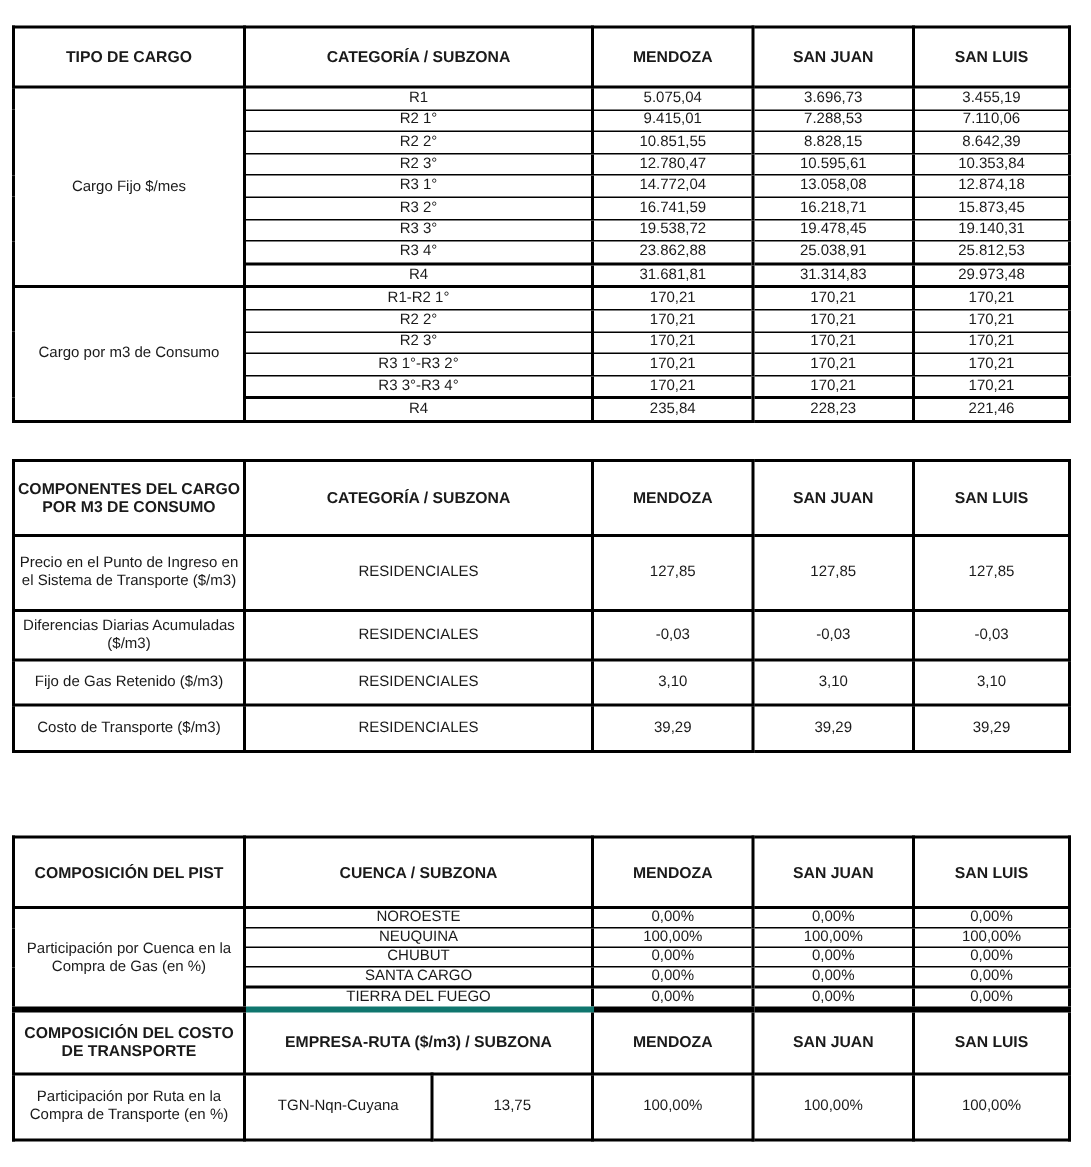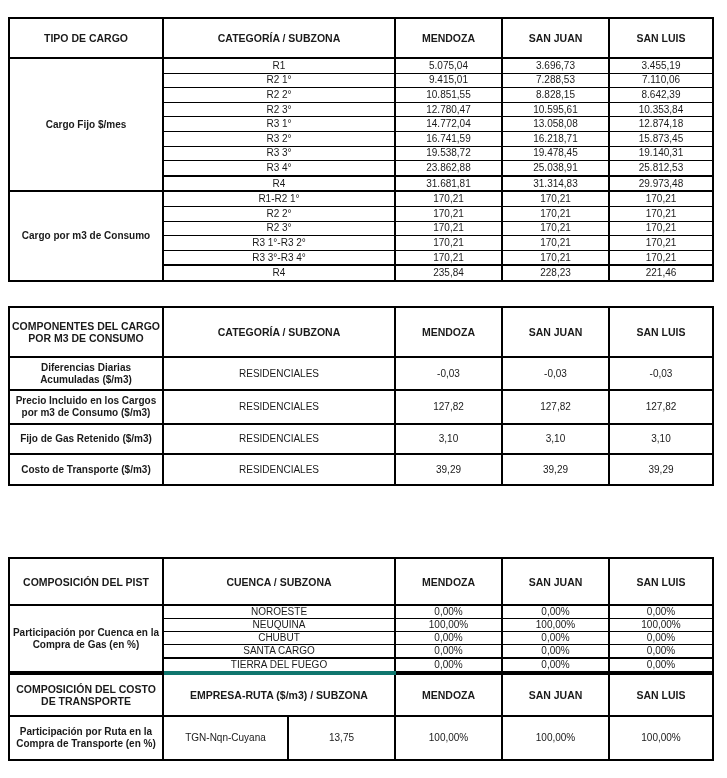--- a/index.html
+++ b/index.html
@@ -2,21 +2,21 @@
 <html><head>
 <meta charset="utf-8">
 <style>
   html, body { margin:0; padding:0; background:#ffffff; }
   body { width:727px; height:778px; position:relative; overflow:hidden;
          font-family:"Liberation Sans", "DejaVu Sans", sans-serif; color:#1a1a1a; }
   table.t { position:absolute; left:8px; border-collapse:collapse; table-layout:fixed; width:704px; }
   table.t td, table.t th { border:2px solid #000; padding:0; text-align:center; vertical-align:middle;
          font-size:10px; line-height:12px; overflow:hidden; white-space:nowrap; }
   table.t th { font-weight:bold; font-size:10.5px; }
-  td.lbl { font-weight:bold; white-space:normal !important; padding:0 2px !important; font-size:10px;border-radius:19px; }
+  td.lbl { font-weight:normal; white-space:normal !important; padding:0 2px !important; font-size:10px;border-radius:19px; }
   td.thin { border-top:1px solid #000 !important; border-bottom:1px solid #000 !important; }
   .c1 { width:154px; } .c2 { width:232px; } .c3 { width:107px; } .c4 { width:107px; } .c5 { width:104px; }
   #t1 { top:17px; }
   #t1 th { height:38px; }
   #t1 td.row { height:13.6px;margin-top:14px; }
   #t2 { top:306px; }
   #t2 th { height:48px; white-space:normal;margin-top:36px; }
   #t3 { top:557px; }
   #t3 th { height:45px; }
   #t3 td.row { height:11.4px; }
@@ -146,33 +146,33 @@
       <col class="c5">
     </colgroup>
   <tbody>
       <tr>
     <th>COMPONENTES DEL CARGO POR M3 DE CONSUMO</th>
     <th>CATEGORÍA / SUBZONA</th>
     <th>MENDOZA</th>
     <th>SAN JUAN</th>
     <th>SAN LUIS</th>
   </tr>
+  <tr style="height:50px">
+    <td class="lbl">Precio en el Punto de Ingreso en el Sistema de Transporte ($/m3)</td>
+    <td>RESIDENCIALES</td>
+    <td>127,85</td>
+    <td>127,85</td>
+    <td>127,85</td>
+  </tr>
   <tr style="height:33px">
     <td class="lbl">Diferencias Diarias Acumuladas ($/m3)</td>
     <td>RESIDENCIALES</td>
     <td>-0,03</td>
     <td>-0,03</td>
     <td>-0,03</td>
-  </tr>
-  <tr style="height:34px">
-    <td class="lbl">Precio Incluido en los Cargos por m3 de Consumo ($/m3)</td>
-    <td>RESIDENCIALES</td>
-    <td>127,82</td>
-    <td>127,82</td>
-    <td>127,82</td>
   </tr>
   <tr style="height:30px">
     <td class="lbl">Fijo de Gas Retenido ($/m3)</td>
     <td>RESIDENCIALES</td>
     <td>3,10</td>
     <td>3,10</td>
     <td>3,10</td>
   </tr>
   <tr style="height:31px">
     <td class="lbl">Costo de Transporte ($/m3)</td>

